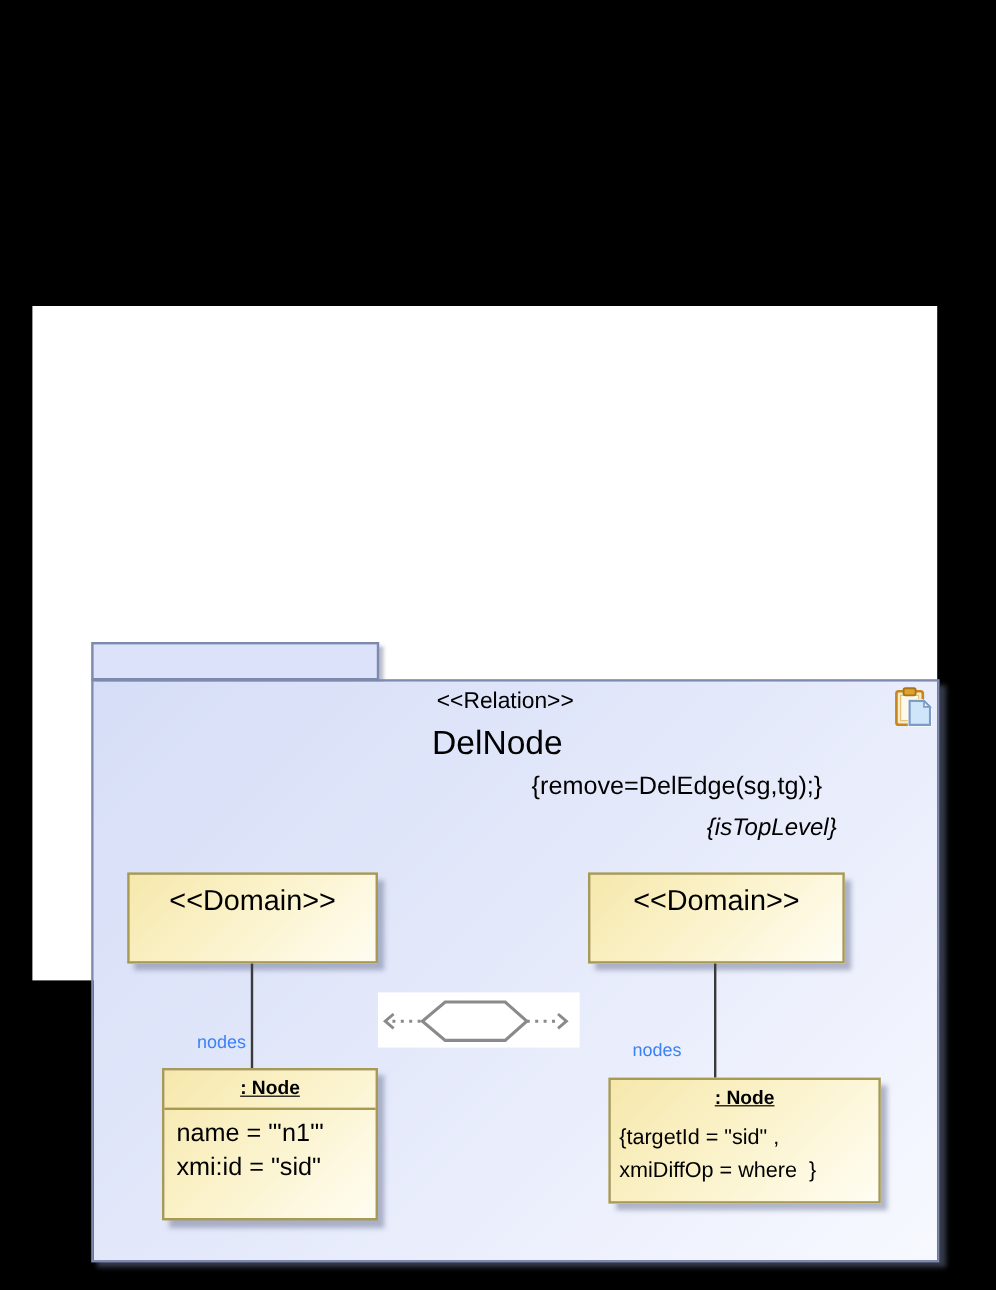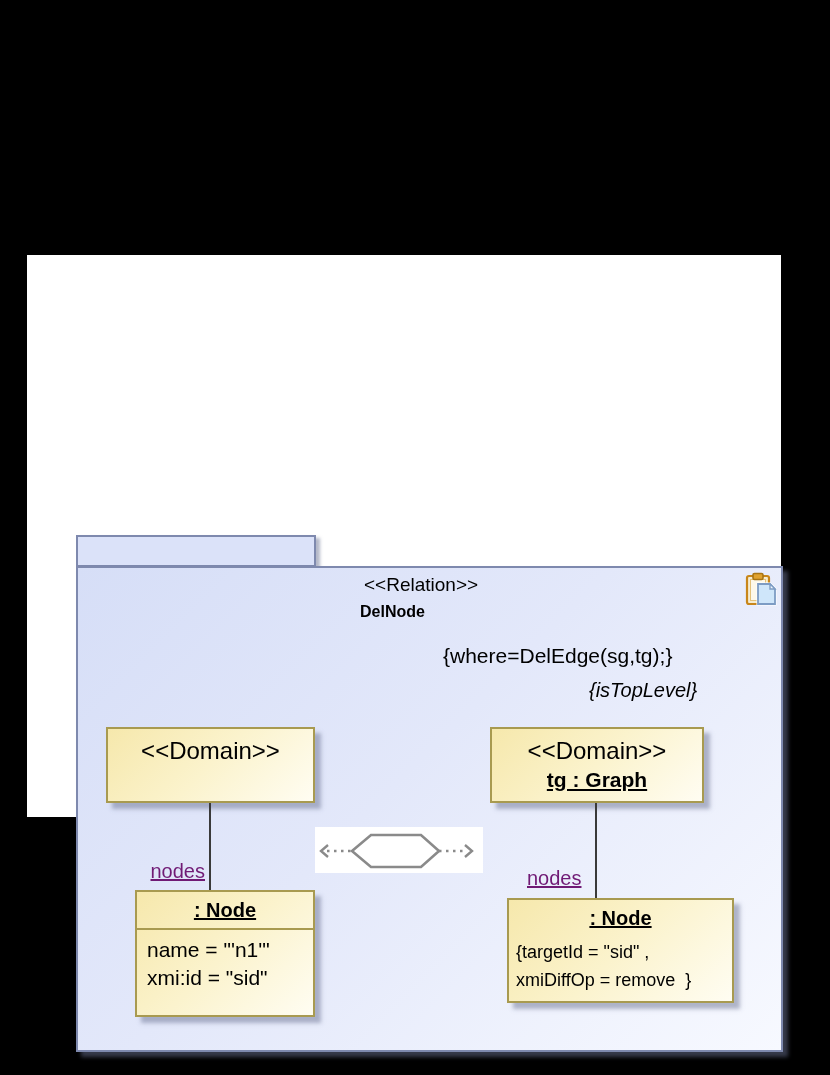--- a/index.html
+++ b/index.html
@@ -16,91 +16,90 @@
   }
   .pkg-body {
     position:absolute; left:49px; top:311px; width:707px; height:486px;
     background:linear-gradient(135deg,#d6def7 0%, #e3e8fa 45%, #f7f9ff 100%);
     border:2px solid #7e89ae;
     box-shadow:5px 5px 4px rgba(107,116,148,0.5);
   }
 
   .txt { position:absolute; color:#000; white-space:pre; }
   .t-stereo  { left:337px; top:319px; font-size:19px; }
-  .t-title   { left:333px; top:348px; font-size:16px; font-weight:bold; }
+  .t-title   { left:333px; top:348px; font-size:28px; font-weight:normal; }
   .t-where   { left:416px; top:389px; font-size:21px; }
   .t-toplvl  { left:562px; top:424px; font-size:20px;font-style:italic; }
 
   
   .ybox {
     position:absolute; border:2px solid #a89a50;
     background:linear-gradient(135deg,#f6e8ac 0%, #fbf3cd 50%, #fffdf2 100%);
     box-shadow:6px 6px 4px rgba(107,116,148,0.5);
     text-align:center; color:#000;
   }
   .dom-sg { left:79px;  top:472px; width:209px; height:76px; }
   .dom-tg { left:463px; top:472px; width:214px; height:76px; }
   .ybox .stereo { display:block; font-size:24px; margin-top:8px; }
   .ybox .bname  { display:block; font-size:21px; font-weight:bold; text-decoration:underline; margin-top:3px; }
 
   .node-left  { left:108px; top:635px; width:180px; height:127px; text-align:center; }
   .node-right { left:480px; top:643px; width:227px; height:105px; text-align:center; }
-  .node-head { display:block; font-size:20px; font-weight:bold; text-decoration:underline; padding:7px 0 6px 0; }
+  .node-head { display:block; font-size:16px; font-weight:bold; text-decoration:underline; padding:7px 0 6px 0; }
   .node-left .node-head { border-bottom:2px solid #a89a50; }
   .attrs { text-align:left; padding:6px 0 0 10px; }
   .node-left  .attrs .attr { font-size:21px;   line-height:28px; white-space:pre; }
   .node-right .attrs { padding:2px 0 0 7px; }
   .node-right .attrs .attr { font-size:18px; line-height:28px; white-space:pre; }
 
   
   .vline { position:absolute; width:2px; background:#3a3a3a; }
   .vline-left  { left:182px; top:548px; height:87px; }
   .vline-right { left:568px; top:548px; height:95px; }
-  .edge-label { position:absolute; font-size:20px; color:#701a75;text-decoration:underline; }
+  .edge-label { position:absolute; font-size:15px; color:#3b82f6; }
   .el-left  { left:98px;  top:605px; width:80px; text-align:right; }
   .el-right { left:500px; top:612px; }
 
   
   .hex-strip { position:absolute; left:288px; top:572px; width:168px; height:46px; background:#fff; }
 
   
   .clip-icon { position:absolute; left:717px; top:317px; width:36px; height:36px; }
 </style>
 </head>
 <body>
 
 <div class="screen">
   <div class="canvas">
 
     <div class="pkg-tab"></div>
     <div class="pkg-body"></div>
 
     <div class="txt t-stereo">&lt;&lt;Relation&gt;&gt;</div>
     <div class="txt t-title">DelNode</div>
-    <div class="txt t-where">{where=DelEdge(sg,tg);}</div>
+    <div class="txt t-where">{remove=DelEdge(sg,tg);}</div>
     <div class="txt t-toplvl">{isTopLevel}</div>
 
     <div class="clip-icon">
       <svg width="36" height="36" viewBox="0 0 36 36">
         <rect x="3" y="4" width="22" height="28" rx="2" fill="#f5ecd0" stroke="#c8861a" stroke-width="2.2"></rect>
         <rect x="6.5" y="7.5" width="15" height="21" fill="#fdf8ea" stroke="#e4c27a" stroke-width="1"></rect>
         <rect x="9" y="1.5" width="10" height="6" rx="1.5" fill="#e0a22e" stroke="#a87414" stroke-width="1.6"></rect>
         <path d="M14 12 h12 l5 5 v15 h-17 z" fill="#ffffff" stroke="#ffffff" stroke-width="3"></path>
         <path d="M14 12 h12 l5 5 v15 h-17 z" fill="#cfe6fa" stroke="#7d9cc4" stroke-width="1.8"></path>
         <path d="M26 12 v5 h5 z" fill="#eef6fd" stroke="#7d9cc4" stroke-width="1.4"></path>
       </svg>
     </div>
 
     <div class="ybox dom-sg">
       <span class="stereo">&lt;&lt;Domain&gt;&gt;</span>
     </div>
 
     <div class="ybox dom-tg">
       <span class="stereo">&lt;&lt;Domain&gt;&gt;</span>
-      <span class="bname">tg : Graph</span>
     </div>
 
     <div class="vline vline-left"></div>
     <div class="vline vline-right"></div>
     <div class="edge-label el-left">nodes</div>
     <div class="edge-label el-right">nodes</div>
 
     <div class="hex-strip">
       <svg width="168" height="46" viewBox="0 0 168 46">
         <line x1="12" y1="24" x2="38" y2="24" stroke="#8a8a8a" stroke-width="2.4" stroke-dasharray="2.5,4.5"></line>
@@ -116,18 +115,18 @@
       <div class="attrs">
         <div class="attr">name = "'n1'"</div>
         <div class="attr">xmi:id = "sid"</div>
       </div>
     </div>
 
     <div class="ybox node-right">
       <span class="node-head">: Node</span>
       <div class="attrs">
         <div class="attr">{targetId = "sid" ,</div>
-        <div class="attr">xmiDiffOp = remove  }</div>
+        <div class="attr">xmiDiffOp = where  }</div>
       </div>
     </div>
 
   </div>
 </div>
 
 </body></html>

